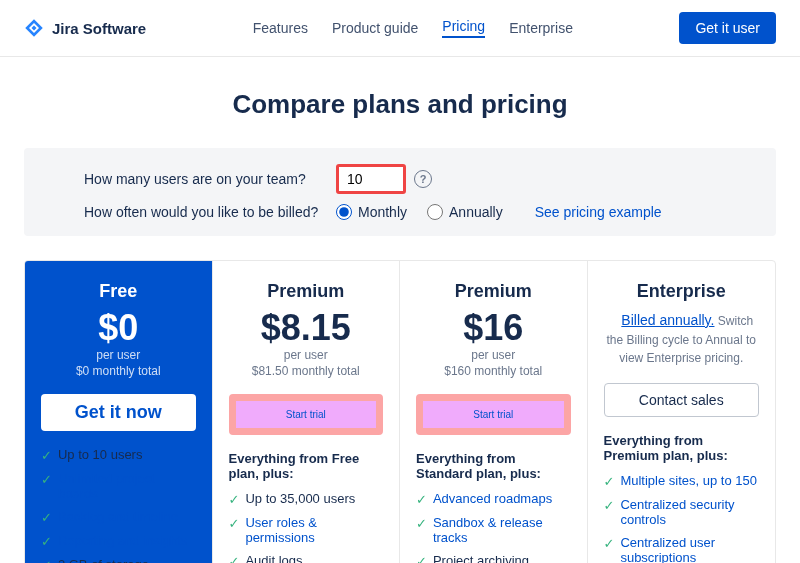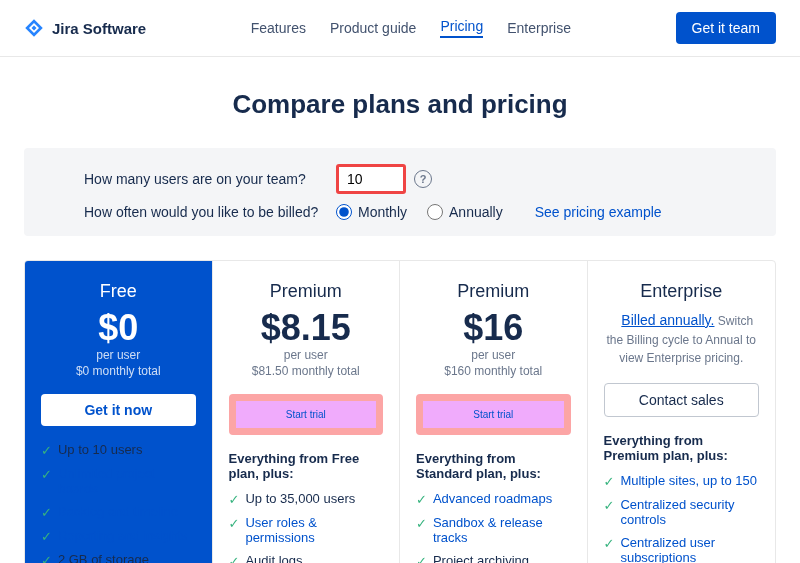--- a/index.html
+++ b/index.html
@@ -32,31 +32,31 @@
     .see-pricing-link { color: #0052cc; font-size: 14px; cursor: pointer; text-decoration: none; margin-left: 12px; }
 
     
     .pricing-grid { display: grid; grid-template-columns: 1fr 1fr 1fr 1fr; gap: 0; border: 1px solid #e8e8e8; border-radius: 4px; overflow: hidden; }
     
     .plan-col { padding: 20px 16px; border-right: 1px solid #e8e8e8; }
     .plan-col:last-child { border-right: none; }
     .plan-col.free { background: #0052cc; color: #fff; }
     
     .plan-header { text-align: center; margin-bottom: 12px; }
-    .plan-name { font-size: 18px; font-weight: 400; margin-bottom: 8px; }
+    .plan-name { font-size: 18px; font-weight: 700; margin-bottom: 8px; }
     .plan-col.free .plan-name { color: #fff; }
     .plan-price { font-size: 36px; font-weight: 700; line-height: 1; }
     .plan-col.free .plan-price { color: #fff; }
     .plan-per-user { font-size: 12px; color: #6b778c; margin-top: 2px; }
     .plan-col.free .plan-per-user { color: rgba(255,255,255,0.8); }
     .plan-total { font-size: 12px; color: #6b778c; margin-top: 2px; }
     .plan-col.free .plan-total { color: rgba(255,255,255,0.8); }
     
     .plan-cta { margin: 16px 0; text-align: center; }
-    .btn-get-now { background: #fff; color: #0052cc; border: none; border-radius: 4px; padding: 8px 20px; font-size: 14px; font-weight: 600; cursor: pointer; width: 100%; }
+    .btn-get-now { background: #fff; color: #0052cc; border: none; border-radius: 4px; padding: 8px 20px; font-size: 18px; font-weight: 600; cursor: pointer; width: 100%; }
     .btn-start-trial { background: #f0abfc; color: #0052cc; border: 7px solid #fca5a5; border-radius: 4px; padding: 8px 20px; font-size: 10px; cursor: pointer; width: 100%; }
     .btn-contact-sales { background: #fff; color: #172b4d; border: 1px solid #c1c7d0; border-radius: 4px; padding: 8px 20px; font-size: 14px; cursor: pointer; width: 100%; }
     
     .enterprise-note { font-size: 12px; color: #6b778c; text-align: center; line-height: 1.5; margin: 8px 0; }
     .enterprise-note a { color: #0052cc; text-decoration: underline; }
     
     .features-section { margin-top: 8px; }
     .features-heading { font-size: 13px; font-weight: 600; color: #172b4d; margin-bottom: 10px; }
     .feature-item { display: flex; align-items: flex-start; gap: 6px; margin-bottom: 8px; font-size: 13px; color: #172b4d; }
     .checkmark { color: #36b37e; font-size: 13px; flex-shrink: 0; margin-top: 1px; }
@@ -73,21 +73,21 @@
       <path d="M16 12L12 16L16 20L20 16L16 12Z" fill="#2684FF"></path>
     </svg>
     <span>Jira Software</span>
   </div>
   <nav class="header-nav">
     <a class="nav-item">Features</a>
     <a class="nav-item">Product guide</a>
     <a class="nav-item active">Pricing</a>
     <a class="nav-item">Enterprise</a>
   </nav>
-  <button class="get-it-free-btn">Get it team</button>
+  <button class="get-it-free-btn">Get it user</button>
 </header>
 
 <div class="main">
   <h1 class="page-title">Compare plans and pricing</h1>
 
   <div class="config-section">
     <div class="config-row">
       <span class="config-label">How many users are on your team?</span>
       <input class="user-input" type="text" value="10" style="">
       <span class="help-icon">?</span>

